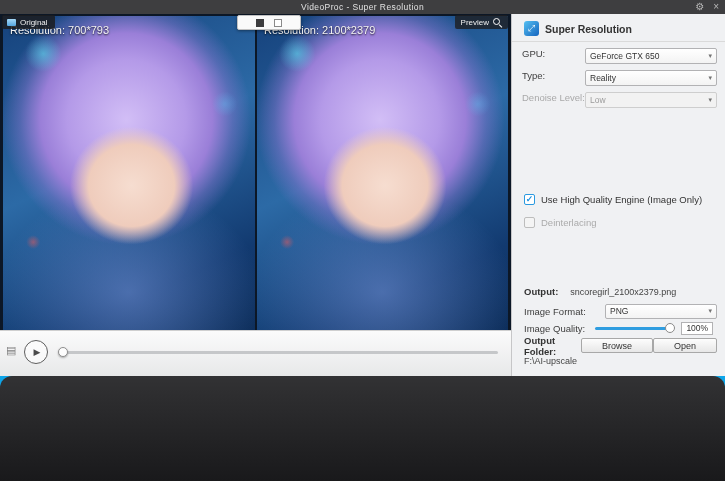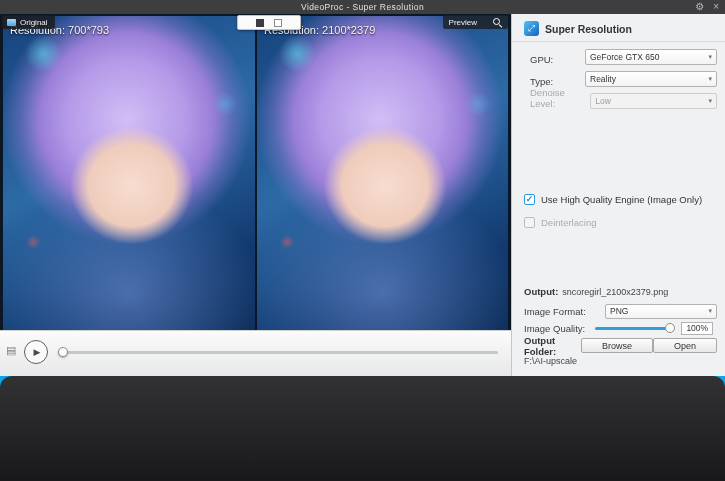--- a/index.html
+++ b/index.html
@@ -30,53 +30,53 @@
   }
   .res-label{position:absolute;top:10px;font-size:11px;color:#f2f2f2;text-shadow:0 1px 2px rgba(0,0,0,.85);z-index:5}
   .res-left{left:10px}
   .res-right{left:264px}
   .original-badge{position:absolute;left:2px;top:1px;height:14px;background:rgba(28,28,30,.85);border-radius:2px;display:flex;align-items:center;gap:4px;padding:0 7px 0 5px;z-index:6}
   .pic-icon{width:9px;height:7px;border-radius:1px;background:linear-gradient(#a5d8f7,#55a6e0)}
   .original-badge span{font-size:8px;color:#f0f0f0}
   .compare-toggle{position:absolute;left:237px;top:1px;width:64px;height:15px;background:#fafafa;border:1px solid #c2c2c2;border-radius:2px;box-shadow:0 1px 3px rgba(0,0,0,.4);display:flex;align-items:center;justify-content:center;gap:10px;z-index:6;cursor:pointer}
   .sq-dark{width:8px;height:8px;background:#3c3c3e}
   .sq-light{width:8px;height:8px;background:#fff;border:1px solid #8a8a8a}
-  .preview-badge{position:absolute;right:3px;top:1px;height:14px;background:rgba(30,30,32,.8);border-radius:2px;display:flex;align-items:center;gap:16px;padding:0 6px;z-index:6;cursor:pointer}
+  .preview-badge{position:absolute;right:3px;top:1px;height:14px;background:rgba(30,30,32,.8);border-radius:2px;display:flex;align-items:center;gap:4px;padding:0 6px;z-index:6;cursor:pointer}
   .preview-badge span{font-size:8px;color:#f0f0f0}
   .mag{position:relative;width:9px;height:9px;display:inline-block}
   .mag::before{content:"";position:absolute;left:0;top:0;width:5px;height:5px;border:1.2px solid #fff;border-radius:50%}
   .mag::after{content:"";position:absolute;left:6px;top:6px;width:3.5px;height:1.3px;background:#fff;transform:rotate(45deg);transform-origin:left center}
 
   
   .controls{position:absolute;left:0;top:316px;width:511px;height:46px;background:linear-gradient(#fbfbfb,#e7e8e9);border-top:1px solid #cfcfcf}
   .grid-ic{position:absolute;left:6px;top:13px;font-size:11px;color:#7f7f7f;cursor:pointer}
   .play-btn{position:absolute;left:24px;top:9px;width:24px;height:24px;border:1.5px solid #5e5e5e;border-radius:50%;display:flex;align-items:center;justify-content:center;cursor:pointer;background:rgba(255,255,255,.6)}
   .play-btn span{font-size:9px;color:#4a4a4a;margin-left:2px}
   .seek-track{position:absolute;left:62px;top:20px;width:436px;height:3px;background:#c5c7c9;border-radius:2px;cursor:pointer}
   .seek-handle{position:absolute;left:58px;top:16px;width:10px;height:10px;border-radius:50%;background:#fdfdfd;border:1px solid #8f8f8f;box-shadow:0 1px 2px rgba(0,0,0,.3);cursor:pointer}
 
   
   .sidebar{position:absolute;left:511px;top:14px;width:214px;height:362px;background:#f0f1f3;border-left:1px solid #c6c6c8}
   .sr-icon{position:absolute;left:12px;top:7px;width:15px;height:15px;border-radius:3px;background:linear-gradient(135deg,#55c0f2,#1464be);color:#fff;font-size:9px;display:flex;align-items:center;justify-content:center}
   .sb-title{position:absolute;left:33px;top:9px;font-size:10.5px;font-weight:bold;color:#333}
   .sb-divider{position:absolute;left:0;right:0;top:27px;height:1px;background:#dadada}
-  .row{position:absolute;left:18px;right:8px;height:17px;display:flex;align-items:flex-end;justify-content:space-between}
+  .row{position:absolute;left:10px;right:8px;height:17px;display:flex;align-items:flex-start;justify-content:space-between}
   .row-gpu{top:34px}.row-type{top:56px}.row-denoise{top:78px}
   .lbl{font-size:9.5px;color:#3d3d3d}
   .lbl.dim{color:#a9a9a9}
   .select{width:132px;height:16px;background:linear-gradient(#ffffff,#f3f3f3);border:1px solid #b2b2b4;border-radius:2px;display:flex;align-items:center;justify-content:space-between;padding:0 4px;font-size:8.5px;color:#333;cursor:pointer}
   .select .arr{color:#737373;font-size:7px}
   .select.disabled{color:#9c9c9c;background:#f2f2f2;border-color:#cecece}
   .checkrow{position:absolute;left:12px;display:flex;align-items:center;gap:6px}
   .checkrow.hq{top:180px}.checkrow.deint{top:203px}
   .cb{width:11px;height:11px;border:1px solid #2a99e0;border-radius:2px;background:#fff;color:#1b8fe0;font-size:9px;line-height:9px;text-align:center;font-weight:bold;cursor:pointer}
   .cb.off{border-color:#bdbdbd;background:#f4f4f4;color:transparent}
   .checkrow .clbl{font-size:9.5px;color:#333}
   .checkrow.deint .clbl{color:#ababab}
-  .outrow{position:absolute;left:12px;right:8px;display:flex;align-items:center;gap:4px}
+  .outrow{position:absolute;left:12px;right:8px;display:flex;align-items:center;gap:12px}
   .out-name{top:272px}
   .blbl{font-size:9.5px;font-weight:bold;color:#333}
   .oval{font-size:9px;color:#444;white-space:nowrap}
   .row-format{position:absolute;left:12px;right:8px;top:289px;height:16px;display:flex;align-items:center;justify-content:space-between}
   .select.fmt{width:112px;height:15px}
   .row-quality{position:absolute;left:12px;right:8px;top:307px;height:14px;display:flex;align-items:center}
   .q-track{position:relative;width:76px;height:3px;background:#2f9de0;border-radius:2px;margin-left:10px;cursor:pointer}
   .q-handle{position:absolute;right:-4px;top:-3.5px;width:10px;height:10px;border-radius:50%;background:#fff;border:1px solid #8a8a8a;cursor:pointer}
   .q-box{margin-left:10px;width:32px;height:13px;border:1px solid #b2b2b4;background:#fff;font-size:8.5px;color:#333;display:flex;align-items:center;justify-content:center}
   .row-folder{position:absolute;left:12px;right:8px;top:324px;height:15px;display:flex;align-items:center;}

